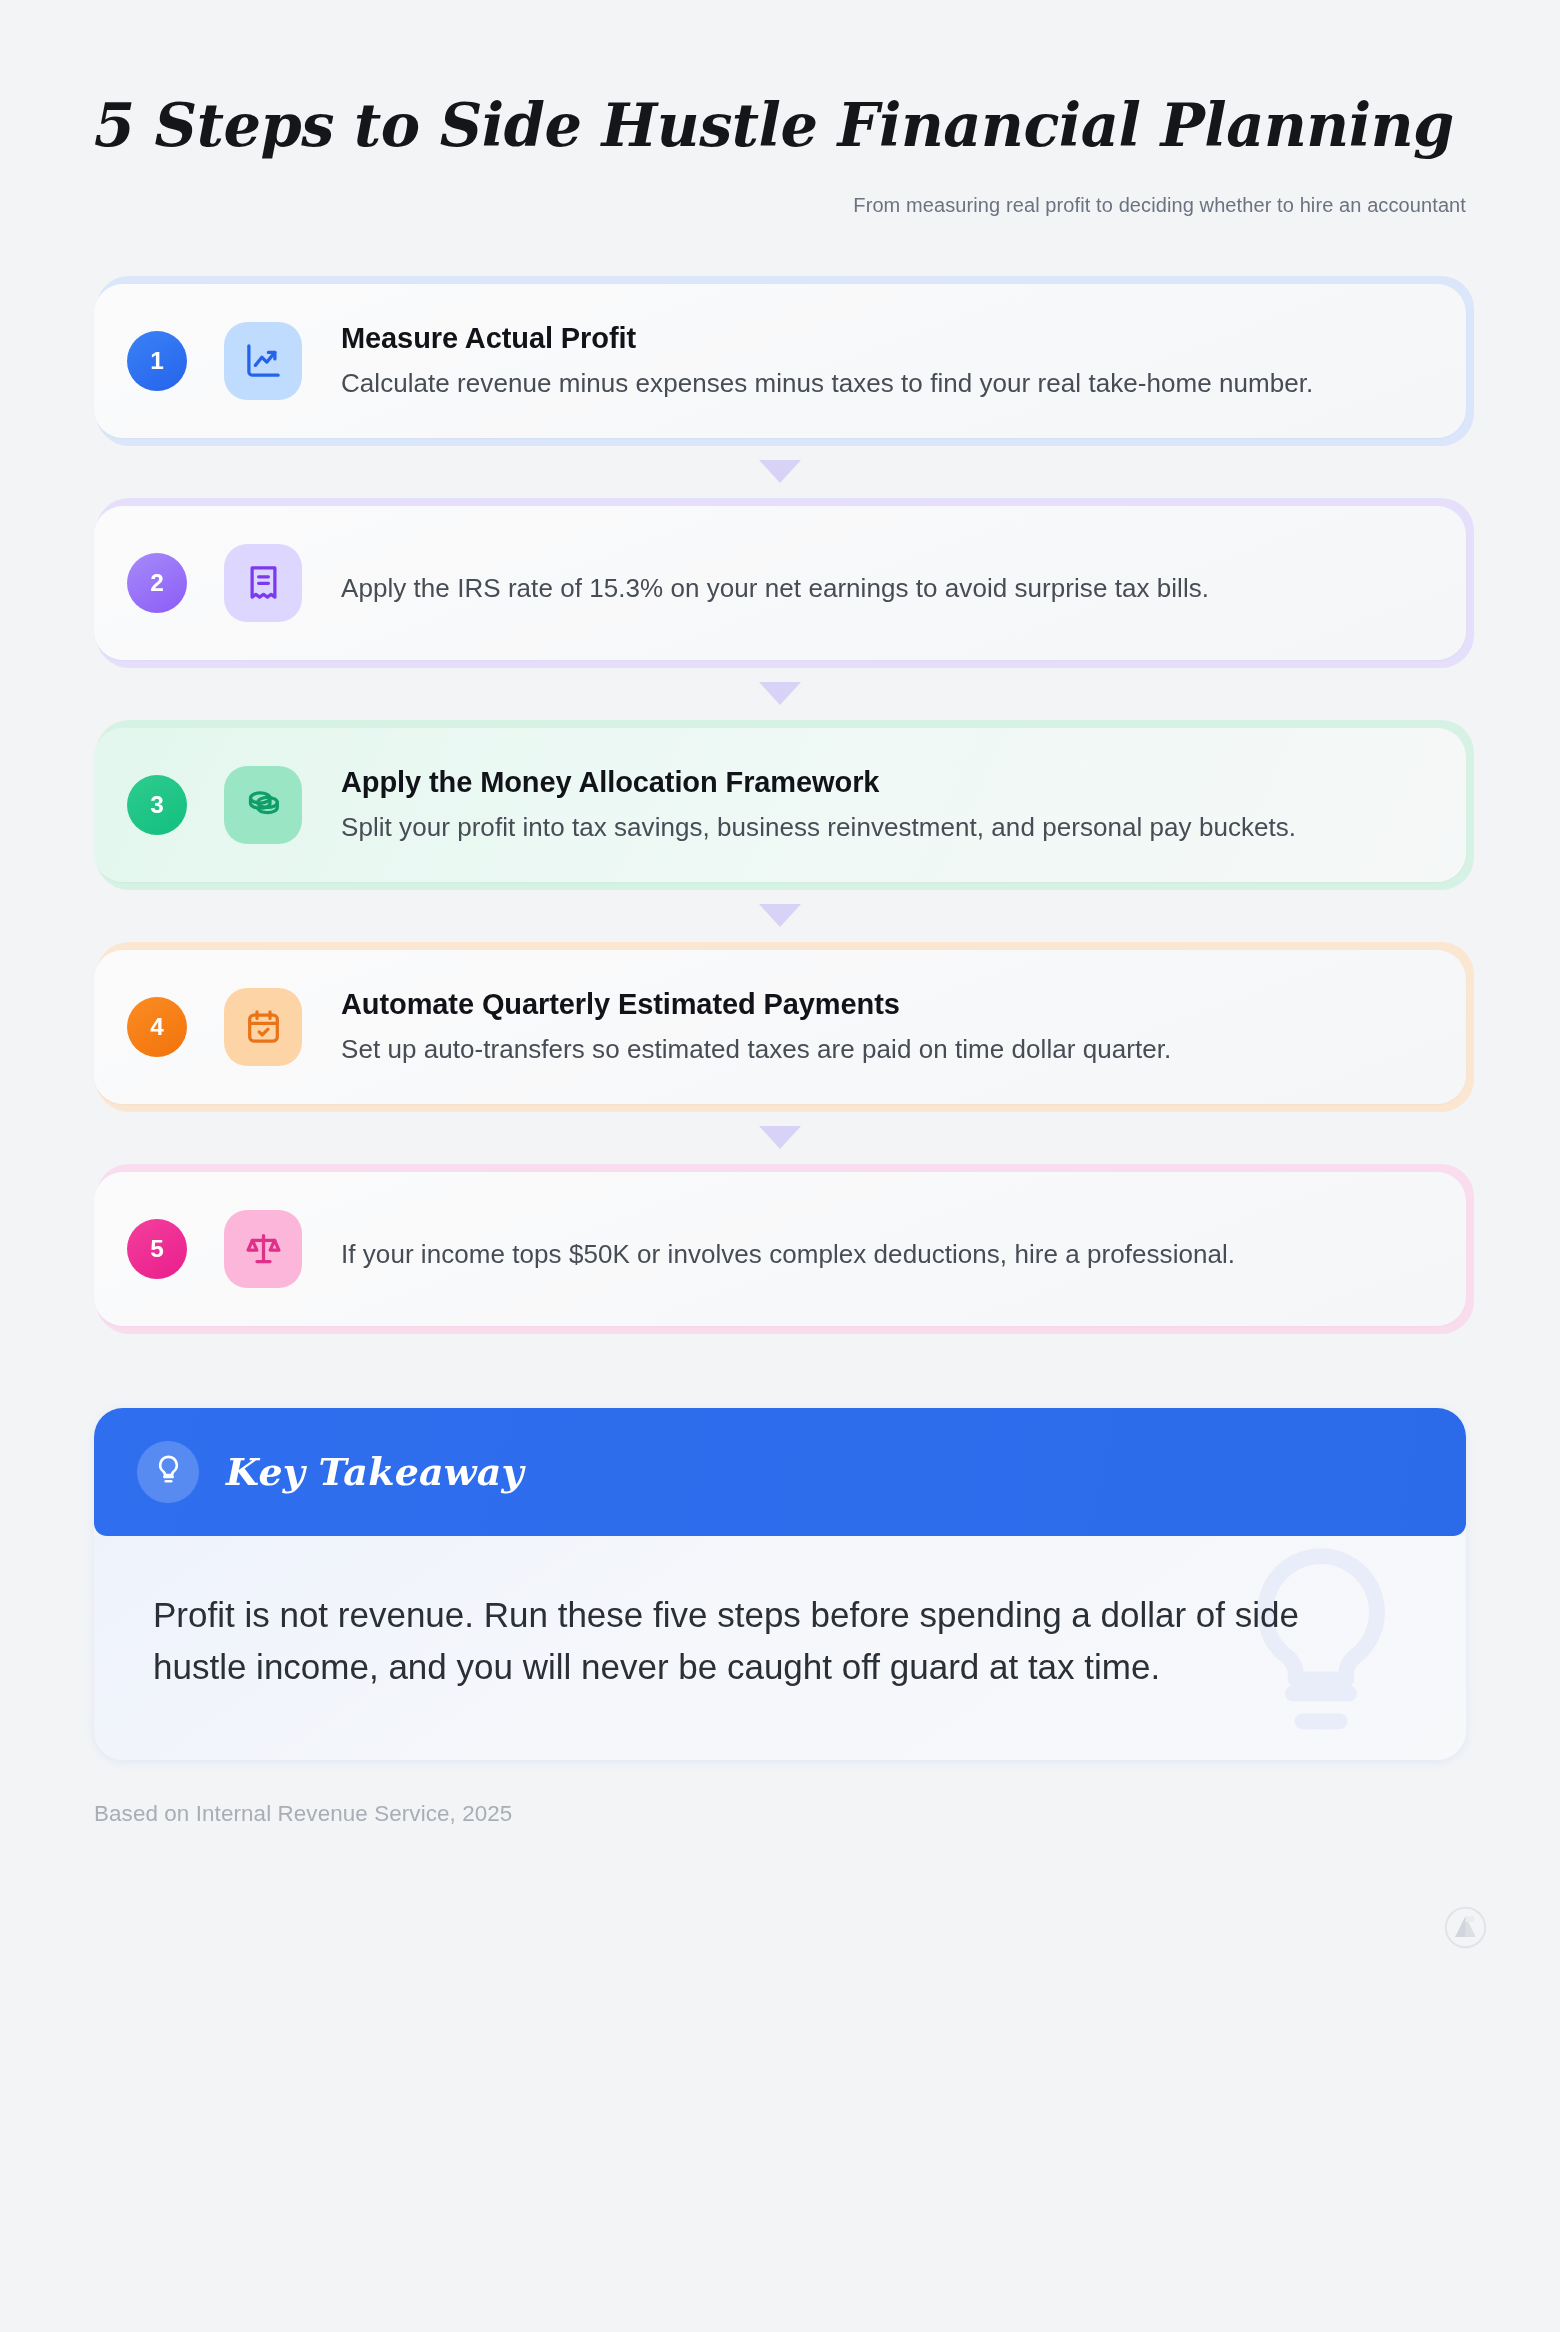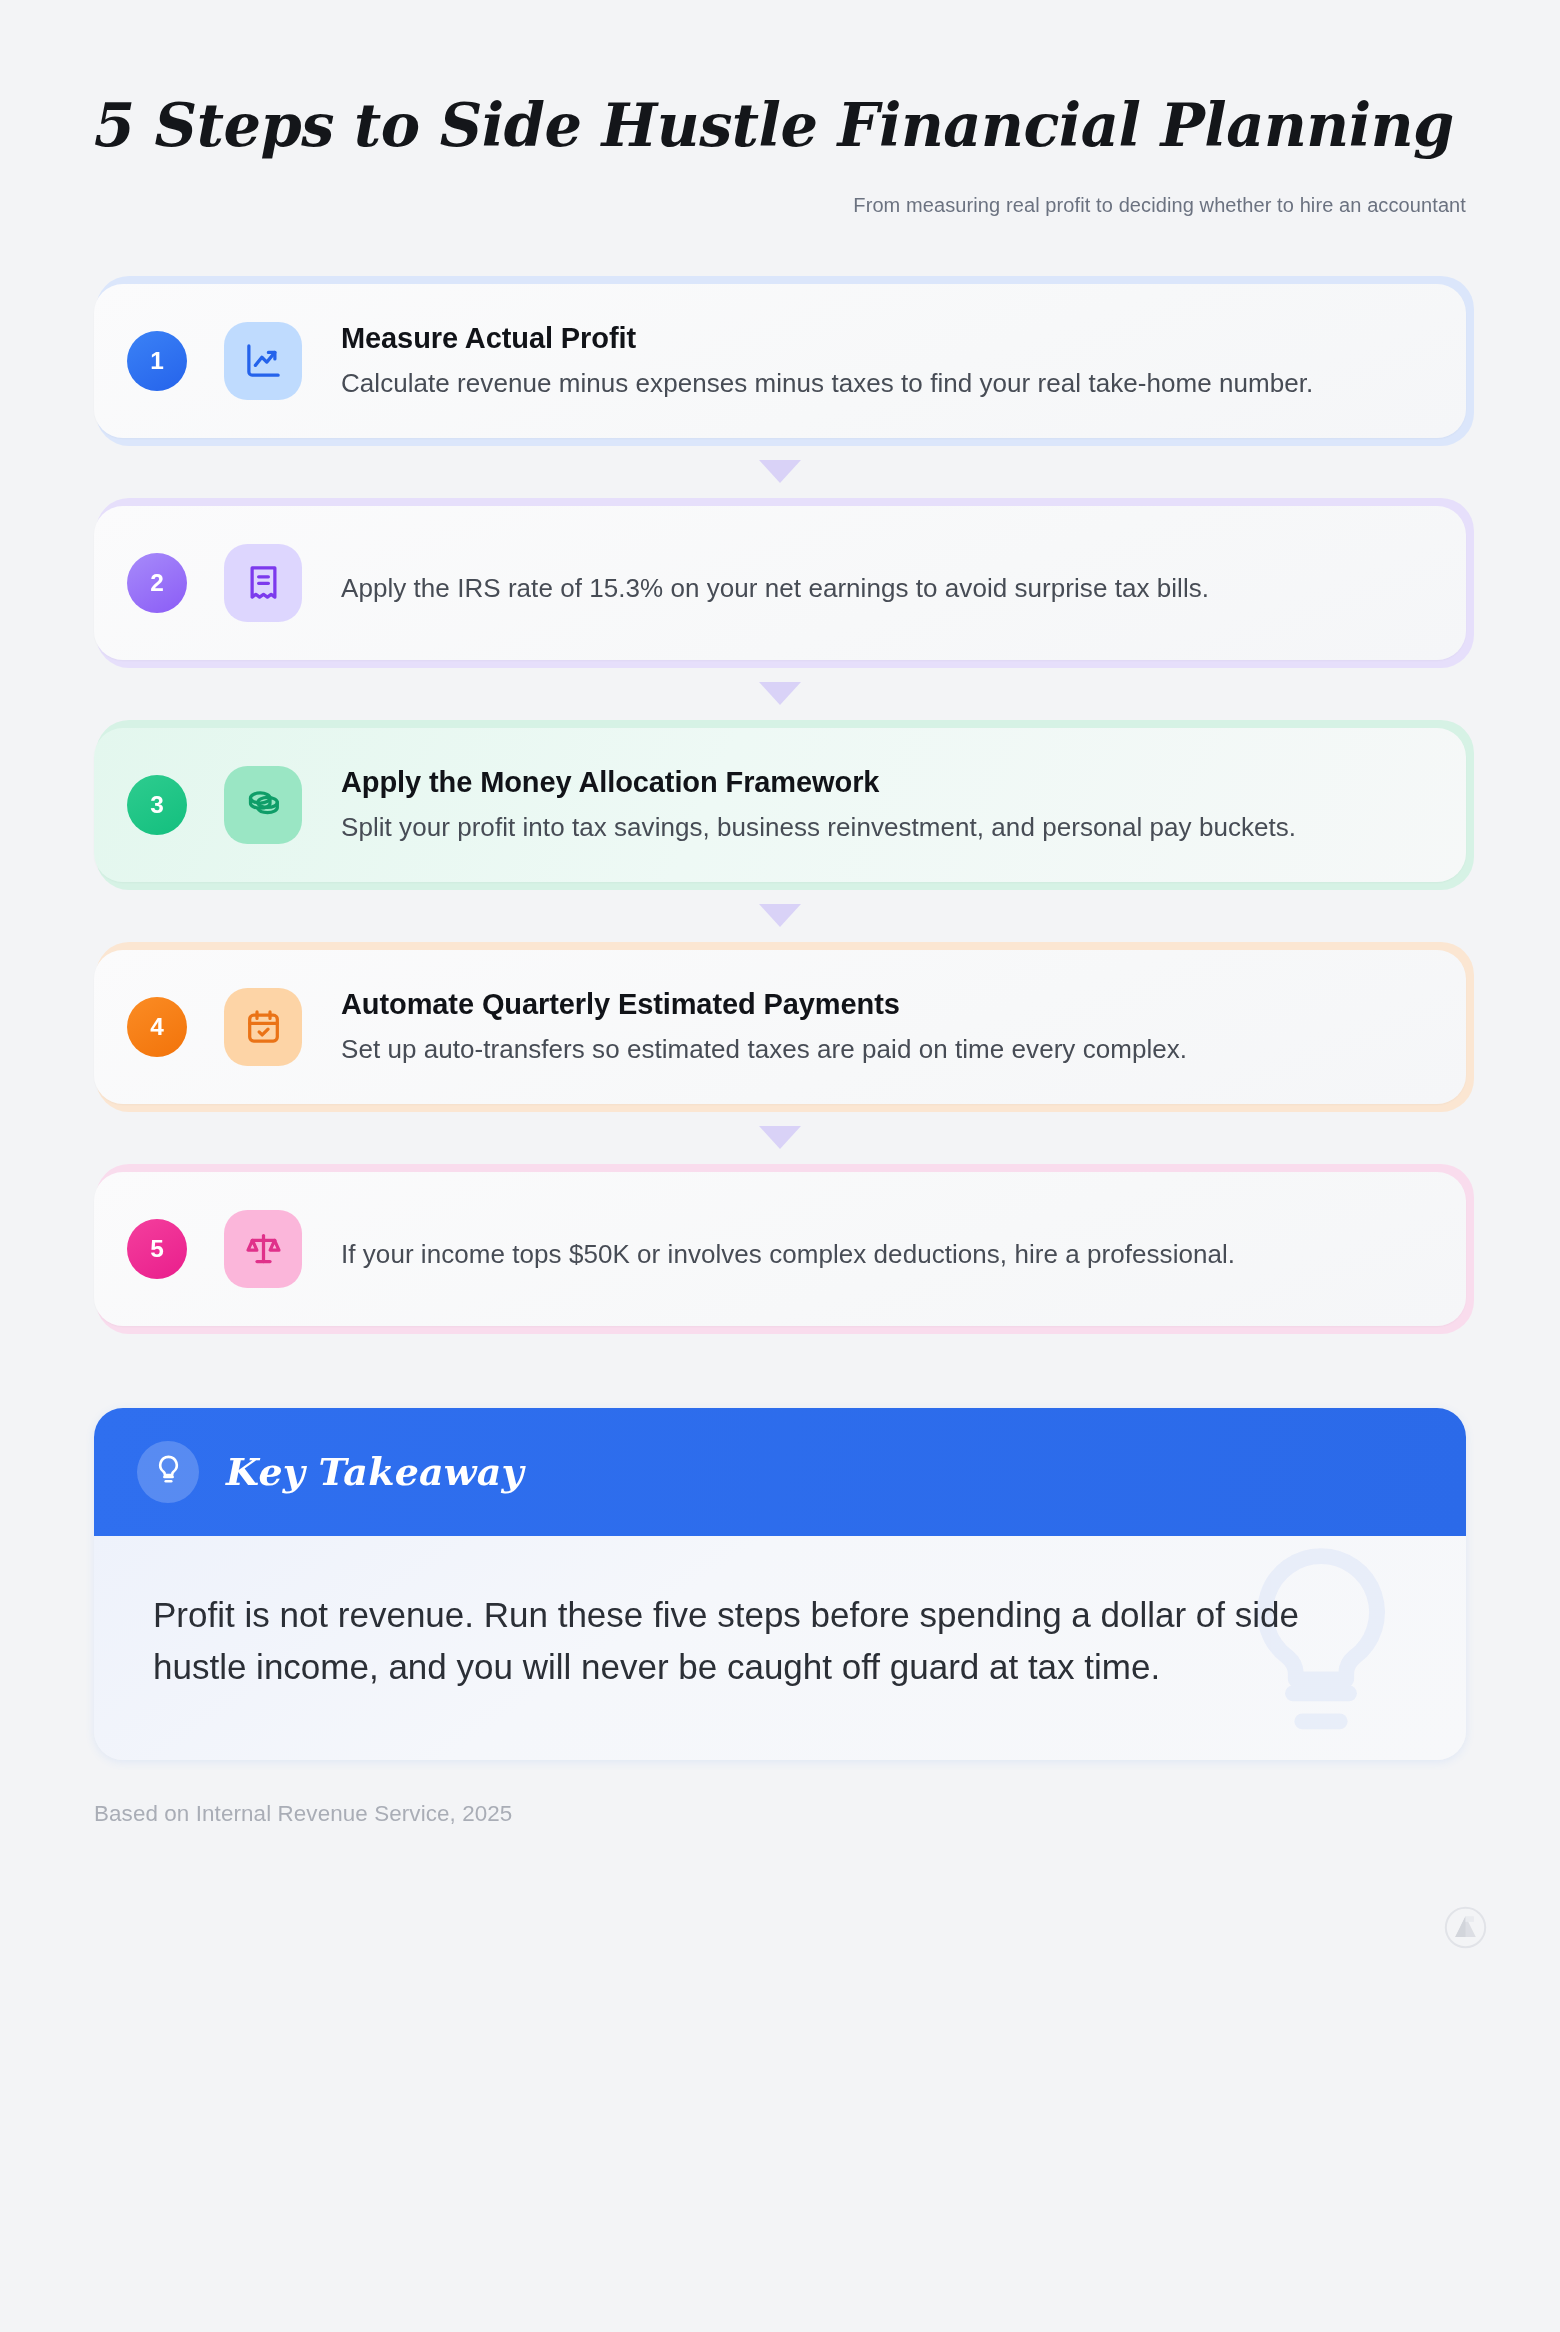--- a/index.html
+++ b/index.html
@@ -129,20 +129,21 @@
     overflow:hidden;
     box-shadow:0 2px 9.8px rgba(59,130,246,.10);
   }
 
   .takeaway-head {
     background:linear-gradient(100deg,#2f77f0 0%,#2f6fef 55%,#2b6ae9 100%);
     display:flex;
     align-items:center;
     padding:33px 43px;
     gap:27px;
+    border-radius:13px;
   }
 
   .bulb-circle {
     width:62px; height:62px;
     border-radius:50%;
     background:rgba(255,255,255,.20);
     display:flex; align-items:center; justify-content:center;
     flex:0 0 auto;
   }
   .bulb-circle svg { width:33px; height:33px; }
@@ -293,21 +294,21 @@
             <svg viewBox="0 0 24 24" fill="none" stroke="currentColor" stroke-width="2" stroke-linecap="round" stroke-linejoin="round">
               <rect x="3.5" y="5" width="17" height="16" rx="2.5"></rect>
               <path d="M3.5 10h17"></path>
               <path d="M8 3v4M16 3v4"></path>
               <path d="M9.3 15.3l1.9 1.9 3.6-3.6"></path>
             </svg>
           </span>
         </div>
         <div class="step-text">
           <div class="step-title">Automate Quarterly Estimated Payments</div>
-          <div class="step-desc">Set up auto-transfers so estimated taxes are paid on time every complex.</div>
+          <div class="step-desc">Set up auto-transfers so estimated taxes are paid on time dollar quarter.</div>
         </div>
       </div>
     </div>
 
     <div class="connector">
       <div class="arrow-tri"></div>
     </div>
 
     <div class="step-wrap">
       <div class="step-glow" style="background: rgb(249, 220, 237);"></div>

